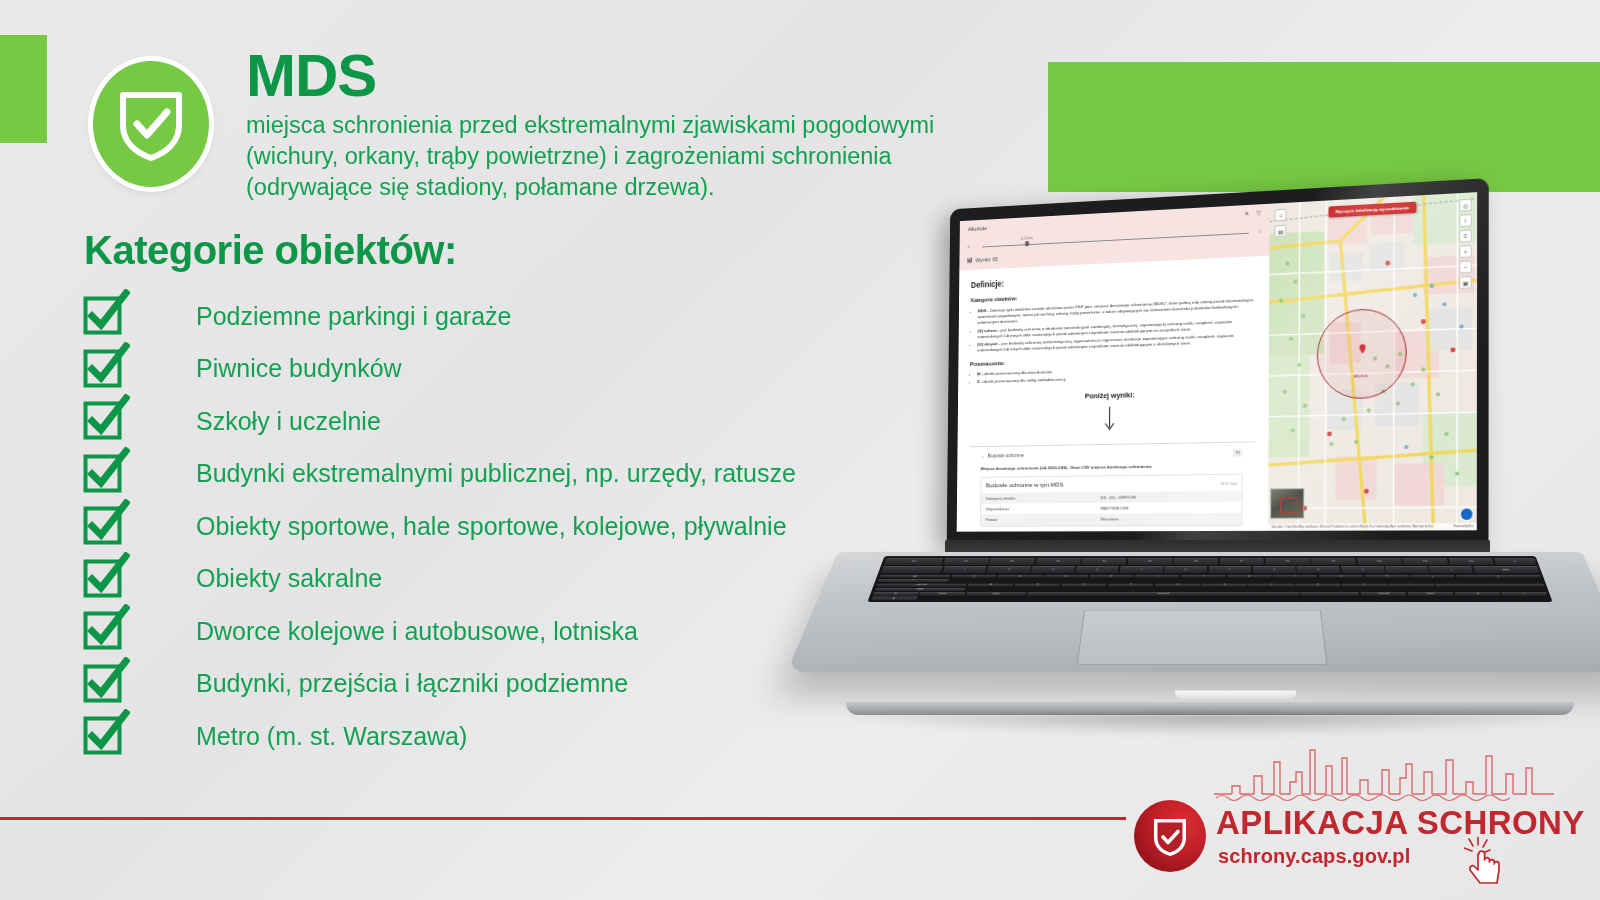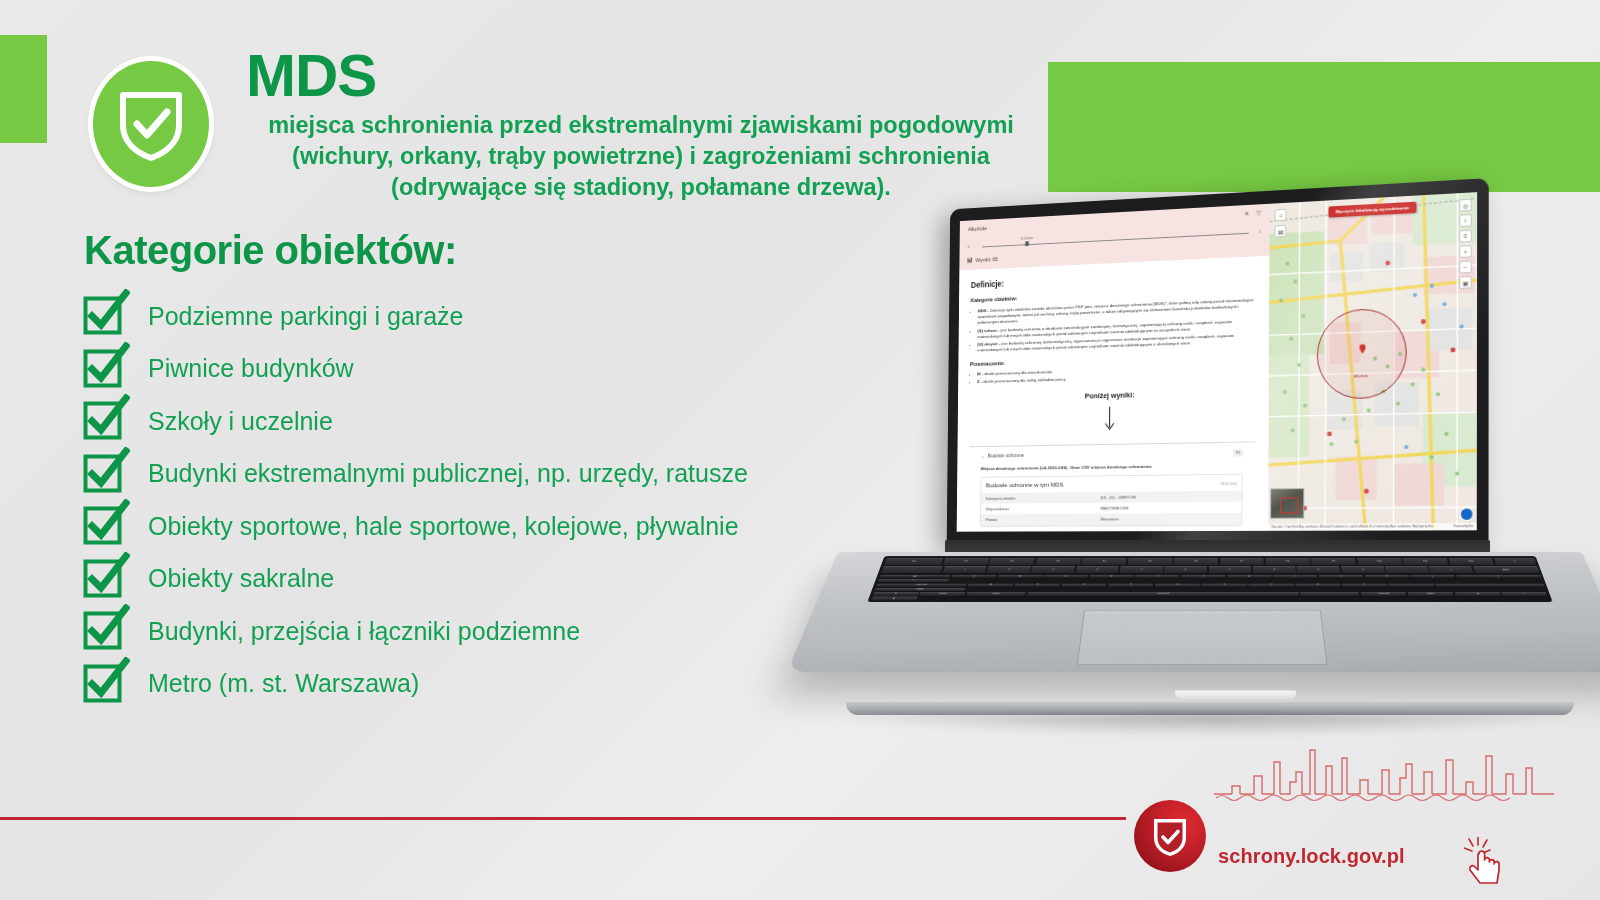--- a/index.html
+++ b/index.html
@@ -31,31 +31,31 @@
   }
   .shield-badge svg { width: 72px; height: 78px; display: block; }
 
   .head-block { position: absolute; left: 246px; top: 47px; width: 790px; }
   .mds-title {
     font-size: 60px; font-weight: 700; color: #0e9648;
     letter-spacing: -1px; line-height: .98;
   }
   .mds-sub {
     margin-top: 4px;
-    font-size: 23.5px; line-height: 1.33; color: #12a153; font-weight: 700; text-align: center;
+    font-size: 23.5px; line-height: 1.33; color: #12a153; font-weight: 400;
   }
 
   
   .cat-title {
     position: absolute; left: 84px; top: 228px;
     font-size: 40px; font-weight: 700; color: #0e9648; letter-spacing: -.5px;
   }
   .cat-list { position: absolute; left: 84px; top: 290px; width: 840px; }
   .cat-row {
-    display: flex; align-items: center; height: 52.5px;
+    display: flex; align-items: center; height: 52.5px; gap: 48px;
   }
   .cat-check {
     width: 42px; height: 42px; flex: 0 0 42px; position: relative;
     margin-right: 22px;
   }
   .cat-check svg { position: absolute; left: -2px; top: -6px; width: 48px; height: 48px; }
   .cat-label {
     font-size: 25px; color: #12a153; font-weight: 400; white-space: nowrap;
   }
 
@@ -353,20 +353,29 @@
     <span class="cat-label">Obiekty sportowe, hale sportowe, kolejowe, pływalnie</span>
     </div>
     <div class="cat-row">
       <span class="cat-check">
         <svg viewBox="0 0 48 48" aria-hidden="true">
   <rect x="3.5" y="9.5" width="34" height="34" fill="none" stroke="#0e9648" stroke-width="4"></rect>
   <path d="M10 27 L19 36 L44 4" fill="none" stroke="#0e9648" stroke-width="7" stroke-linecap="square" stroke-linejoin="miter"></path>
 </svg>
       </span>
     <span class="cat-label">Obiekty sakralne</span>
+    </div>
+    <div class="cat-row">
+      <span class="cat-check">
+        <svg viewBox="0 0 48 48" aria-hidden="true">
+  <rect x="3.5" y="9.5" width="34" height="34" fill="none" stroke="#0e9648" stroke-width="4"></rect>
+  <path d="M10 27 L19 36 L44 4" fill="none" stroke="#0e9648" stroke-width="7" stroke-linecap="square" stroke-linejoin="miter"></path>
+</svg>
+      </span>
+    <span class="cat-label">Dworce kolejowe i autobusowe, lotniska</span>
     </div>
     <div class="cat-row">
       <span class="cat-check">
         <svg viewBox="0 0 48 48" aria-hidden="true">
   <rect x="3.5" y="9.5" width="34" height="34" fill="none" stroke="#0e9648" stroke-width="4"></rect>
   <path d="M10 27 L19 36 L44 4" fill="none" stroke="#0e9648" stroke-width="7" stroke-linecap="square" stroke-linejoin="miter"></path>
 </svg>
       </span>
     <span class="cat-label">Budynki, przejścia i łączniki podziemne</span>
     </div>
@@ -402,21 +411,22 @@
   </div>
 
   <div class="foot-shield">
     <svg viewBox="0 0 42 46" aria-hidden="true">
       <path d="M5 6 H37 V25 C37 35 29 41 21 43 C13 41 5 35 5 25 Z" fill="#ffffff"></path>
       <path d="M8.5 9.5 H33.5 V25 C33.5 33 27.5 37.6 21 39.4 C14.5 37.6 8.5 33 8.5 25 Z" fill="#b21f27"></path>
       <path d="M14 24 L19 29.5 L29 18.5" fill="none" stroke="#ffffff" stroke-width="3.6" stroke-linecap="round" stroke-linejoin="round"></path>
     </svg>
   </div>
 
-  <div class="foot-url">schrony.lock.gov.pl</div>
+  <div class="foot-name">APLIKACJA SCHRONY</div>
+  <div class="foot-url">schrony.caps.gov.pl</div>
 
   <div class="cursor-icon">
     <svg viewBox="0 0 48 50" aria-hidden="true">
       <g stroke="#c0282f" stroke-width="1.6" fill="none" stroke-linecap="round">
         <path d="M5 2 L9 9 M14 0 L14 8 M23 3 L19 10 M0 11 L8 14 M26 13 L19 16"></path>
       </g>
       <path d="M14 17 v16 l-4 -4 a3 3 0 0 0 -4 4 l10 13 h17 l2 -13 v-6 a2.4 2.4 0 0 0 -4.8 0
                v-2 a2.4 2.4 0 0 0 -4.8 0 v-2 a2.4 2.4 0 0 0 -4.8 0 v-6 a2.4 2.4 0 0 0 -5.8 0 z" fill="#ffffff" stroke="#c0282f" stroke-width="1.7" stroke-linejoin="round"></path>
     </svg>
   </div>

